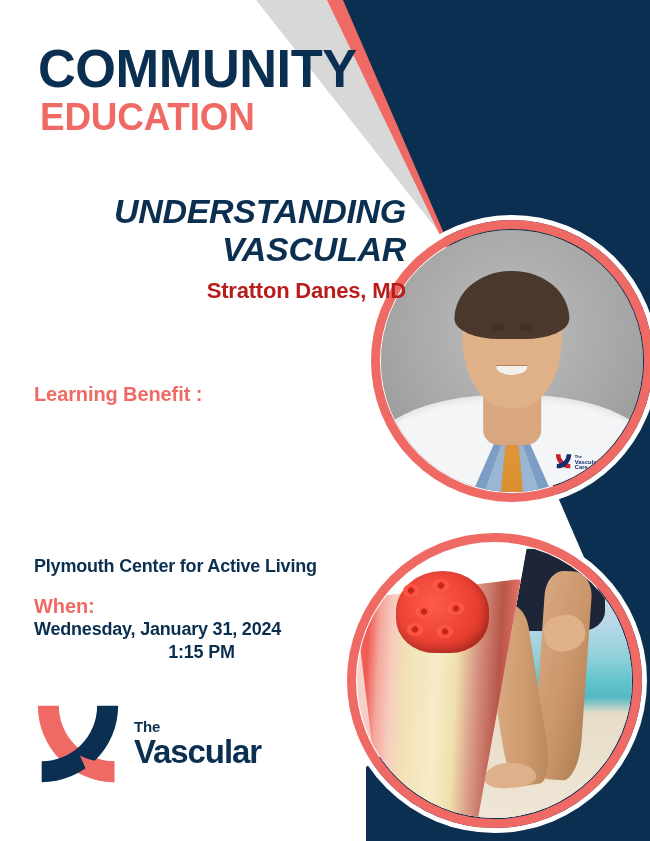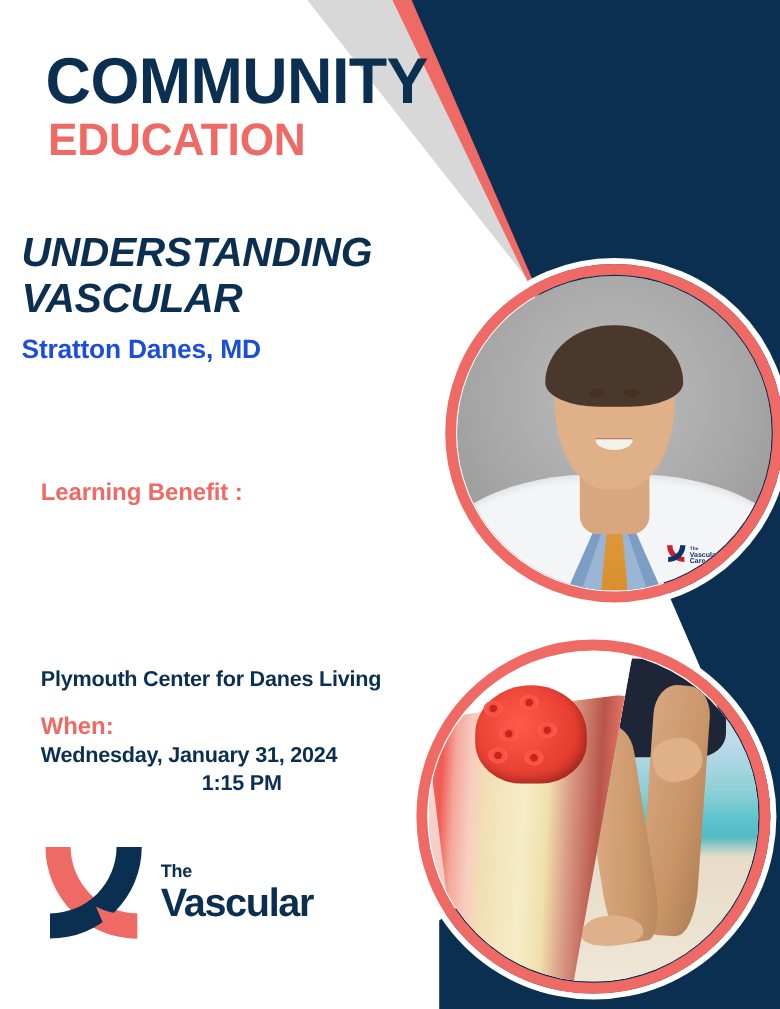--- a/index.html
+++ b/index.html
@@ -53,47 +53,48 @@
     letter-spacing: -0.2px;
     color: #ef6a65;
     margin: 4px 0 0 2px;
     transform: scaleX(0.97);
     transform-origin: left center;
   }
 
   
   .title-block {
     position: absolute;
-    left: 18px;
+    left: 36px;
     top: 192px;
     z-index: 5;
     width: 370px;
+    text-align: right;
   }
   .program-title {
     margin: 0;
     font-size: 34px;
     line-height: 1.12;
     font-weight: 700;
     font-style: italic;
     letter-spacing: -0.3px;
     color: #0b2f50;
   }
   .speaker-name {
     margin: 10px 0 0 0;
     font-size: 22px;
     font-weight: 700;
-    color: #1d4ed8;
+    color: #b91c1c;
     letter-spacing: -0.2px;
   }
 
   
   .benefit-block {
     position: absolute;
     left: 34px;
-    top: 400px;
+    top: 383px;
     z-index: 5;
     width: 310px;
   }
   .benefit-heading {
     margin: 0;
     font-size: 20px;
     font-weight: 700;
     color: #ef6a65;
     letter-spacing: -0.1px;
   }
@@ -460,21 +461,21 @@
     <div class="program-title">VASCULAR</div>
     <div class="speaker-name">Stratton Danes, MD</div>
   </div>
 
   <div class="benefit-block">
     <div class="benefit-heading">Learning Benefit :</div>
   </div>
 
   <div class="details-block">
     <div class="detail-group">
-      <div class="detail-value">Plymouth Center for Danes Living</div>
+      <div class="detail-value">Plymouth Center for Active Living</div>
     </div>
     <div class="detail-group">
       <div class="detail-label">When:</div>
       <div class="detail-value">Wednesday, January 31, 2024</div>
       <div class="detail-value indent">1:15 PM</div>
     </div>
   </div>
 
   <div class="logo-block">
     <svg class="logo-mark" viewBox="0 0 100 90" aria-hidden="true">

